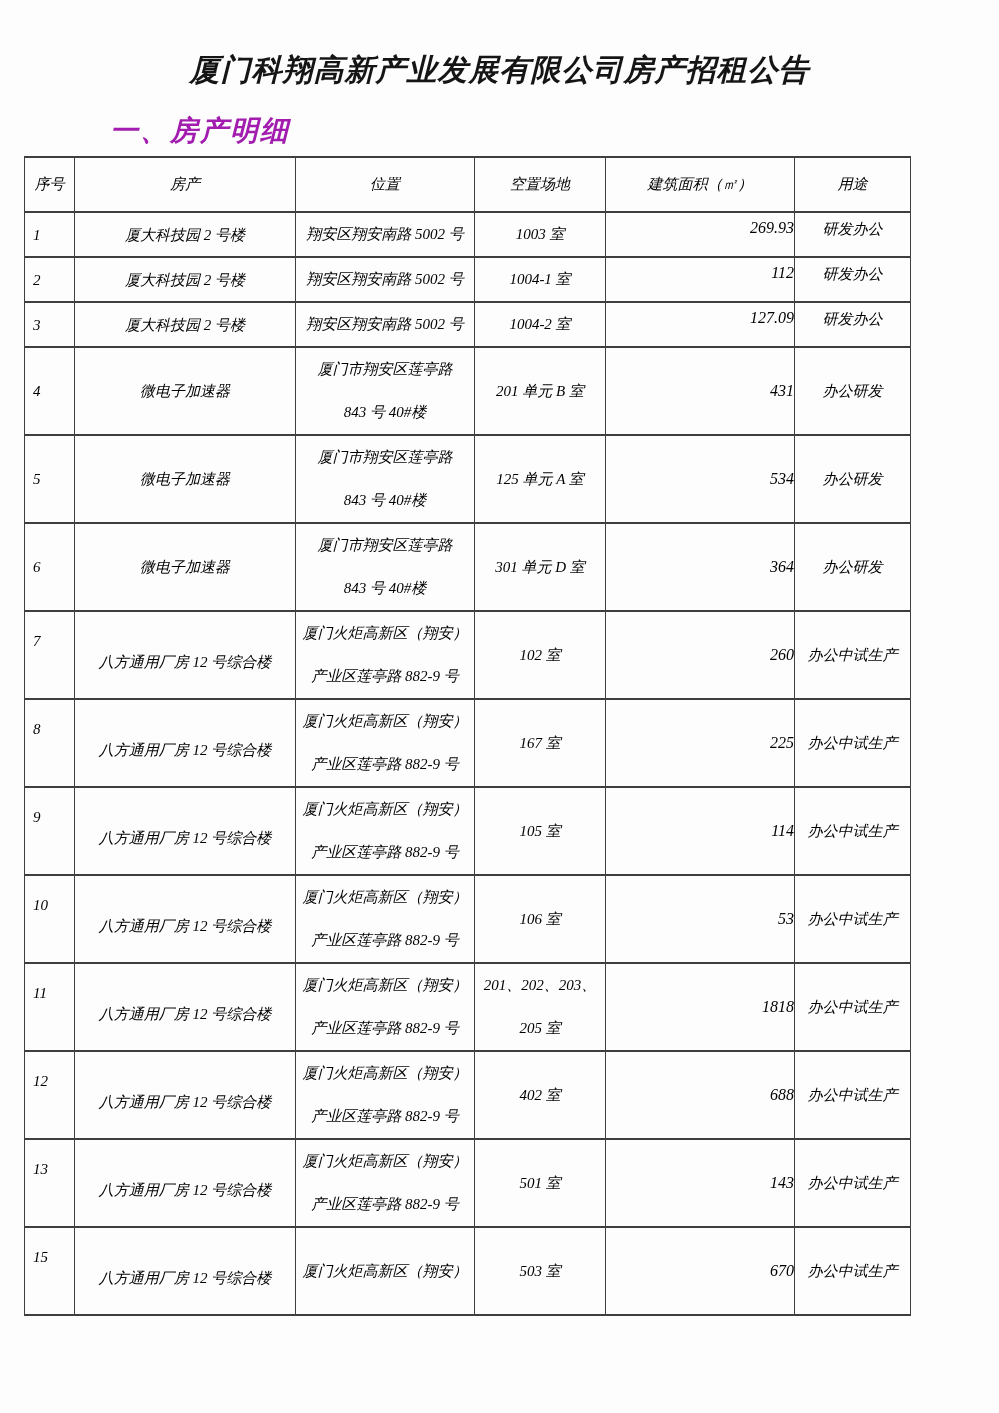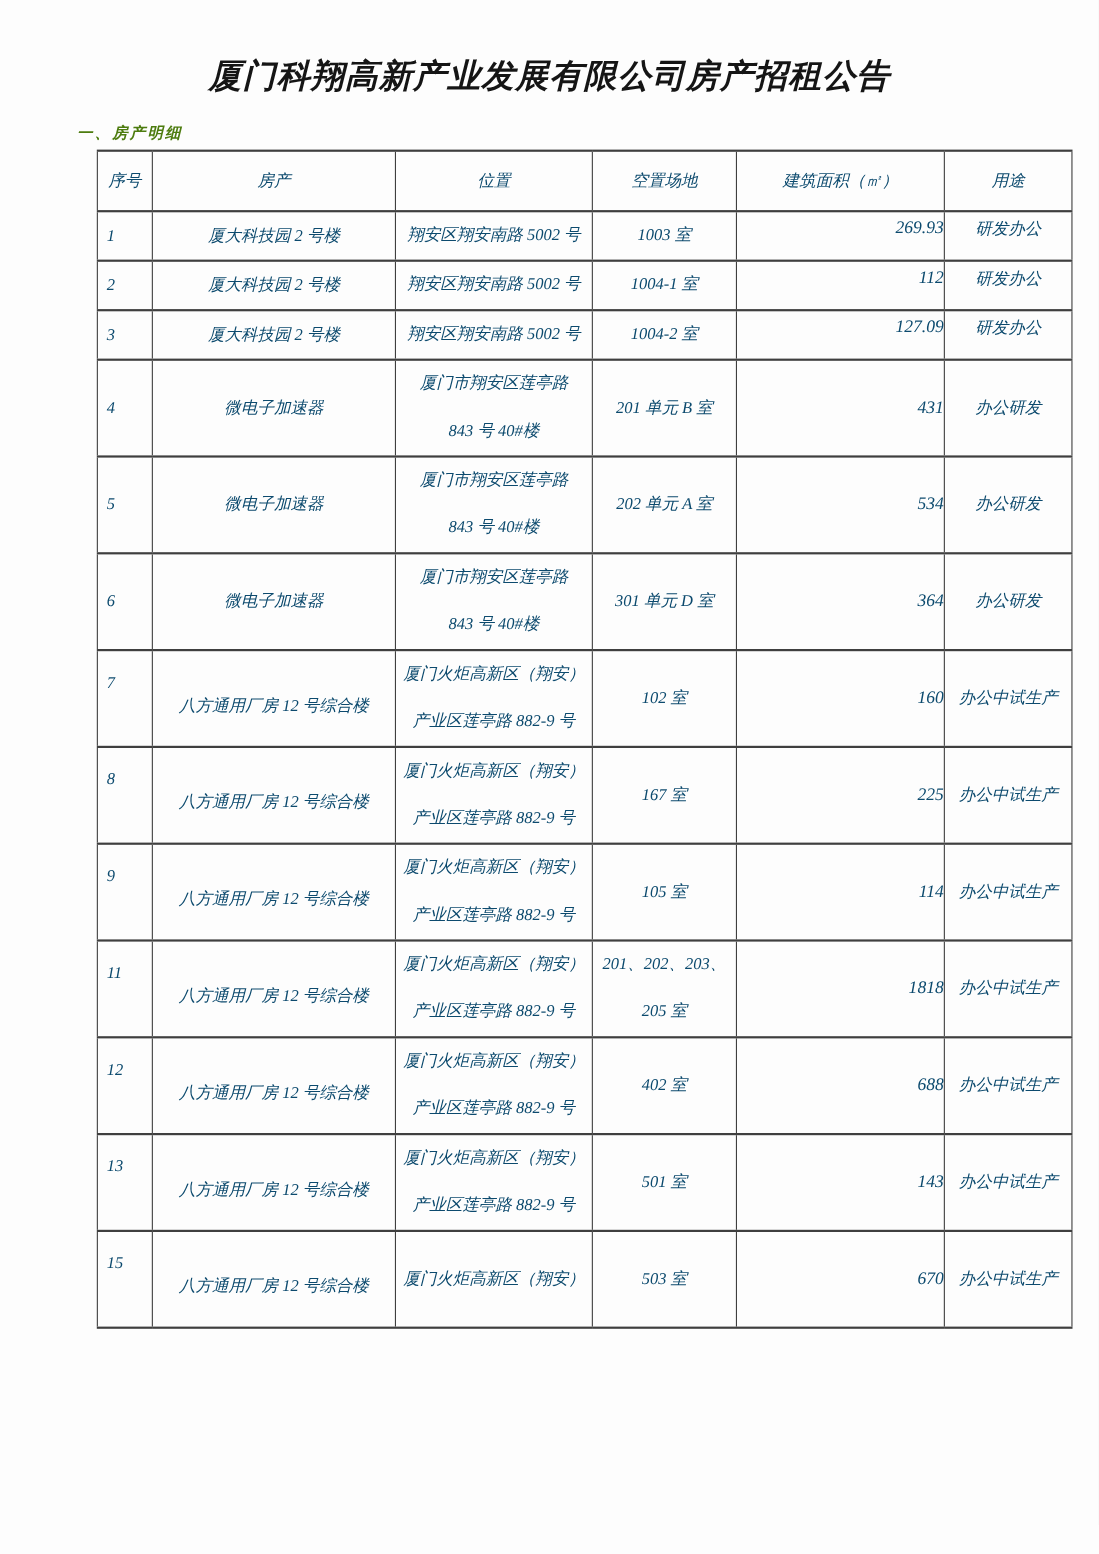--- a/index.html
+++ b/index.html
@@ -19,33 +19,33 @@
     padding-top: 50px;
     text-align: center;
     font-family: "Liberation Sans", "DejaVu Sans", sans-serif;
     font-weight: bold;
     font-size: 30px;
     letter-spacing: 1px;
     color: #151515;
     line-height: 40px;
   }
   .section-heading {
-    margin: 22px 0 0 70px;
-    font-size: 14px;
+    margin: 22px 0 0 110px;
+    font-size: 28px;
     font-weight: 600;
-    color: #4d7c0f;
+    color: #a21caf;
     letter-spacing: 2px;
   }
   table.property-table {
-    margin: 6px 0 0 88px;
+    margin: 6px 0 0 24px;
     width: 886px;
     border-collapse: collapse;
     table-layout: fixed;
     font-size: 15px;
-    color: #0c4a6e;
+    color: #000000;
   }
   .property-table th, .property-table td {
     border: 1px solid #3f3f3f;
     border-top-width: 2px;
     border-bottom-width: 2px;
     text-align: center;
     vertical-align: middle;
     overflow: hidden;
   }
   .property-table thead tr { height: 55px; }
@@ -185,21 +185,21 @@
             <div class="line">5</div>
           </td>
           <td class="col-property">
             <div class="line">微电子加速器</div>
           </td>
           <td class="col-location">
             <div class="line">厦门市翔安区莲亭路</div>
             <div class="line">843 号 40#楼</div>
           </td>
           <td class="col-space">
-            <div class="line">202 单元 A 室</div>
+            <div class="line">125 单元 A 室</div>
           </td>
           <td class="col-area">
             <div class="line">534</div>
           </td>
           <td class="col-usage">
             <div class="line">办公研发</div>
           </td>
         </tr>
         <tr>
           <td class="col-no">
@@ -230,21 +230,21 @@
             <div class="line">八方通用厂房 12 号综合楼</div>
           </td>
           <td class="col-location">
             <div class="line">厦门火炬高新区（翔安）</div>
             <div class="line">产业区莲亭路 882-9 号</div>
           </td>
           <td class="col-space">
             <div class="line">102 室</div>
           </td>
           <td class="col-area">
-            <div class="line">160</div>
+            <div class="line">260</div>
           </td>
           <td class="col-usage">
             <div class="line">办公中试生产</div>
           </td>
         </tr>
         <tr>
           <td class="col-no">
             <div class="line">8</div>
           </td>
           <td class="col-property">
@@ -273,20 +273,41 @@
           </td>
           <td class="col-location">
             <div class="line">厦门火炬高新区（翔安）</div>
             <div class="line">产业区莲亭路 882-9 号</div>
           </td>
           <td class="col-space">
             <div class="line">105 室</div>
           </td>
           <td class="col-area">
             <div class="line">114</div>
+          </td>
+          <td class="col-usage">
+            <div class="line">办公中试生产</div>
+          </td>
+        </tr>
+        <tr>
+          <td class="col-no">
+            <div class="line">10</div>
+          </td>
+          <td class="col-property">
+            <div class="line">八方通用厂房 12 号综合楼</div>
+          </td>
+          <td class="col-location">
+            <div class="line">厦门火炬高新区（翔安）</div>
+            <div class="line">产业区莲亭路 882-9 号</div>
+          </td>
+          <td class="col-space">
+            <div class="line">106 室</div>
+          </td>
+          <td class="col-area">
+            <div class="line">53</div>
           </td>
           <td class="col-usage">
             <div class="line">办公中试生产</div>
           </td>
         </tr>
         <tr>
           <td class="col-no">
             <div class="line">11</div>
           </td>
           <td class="col-property">

